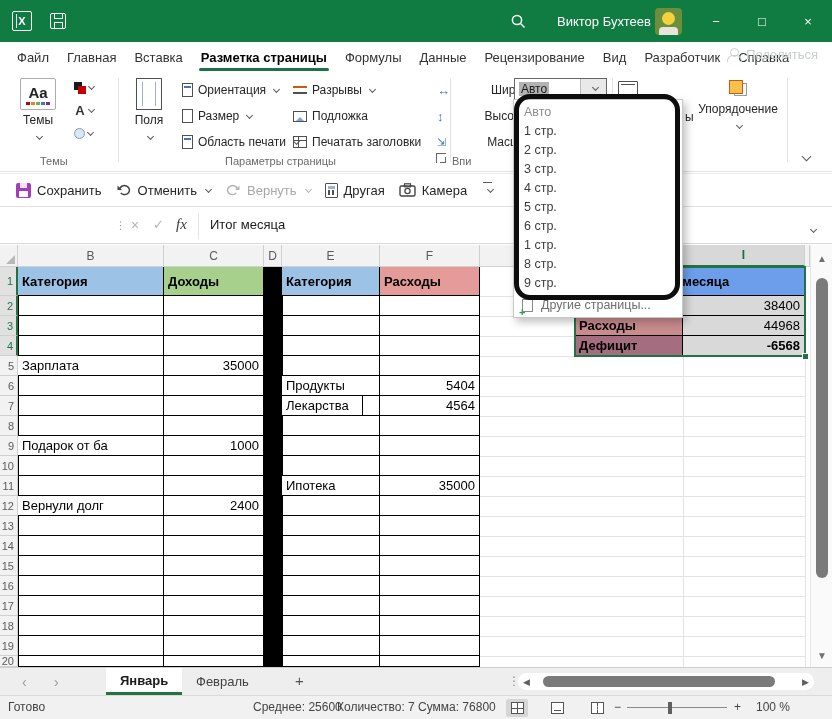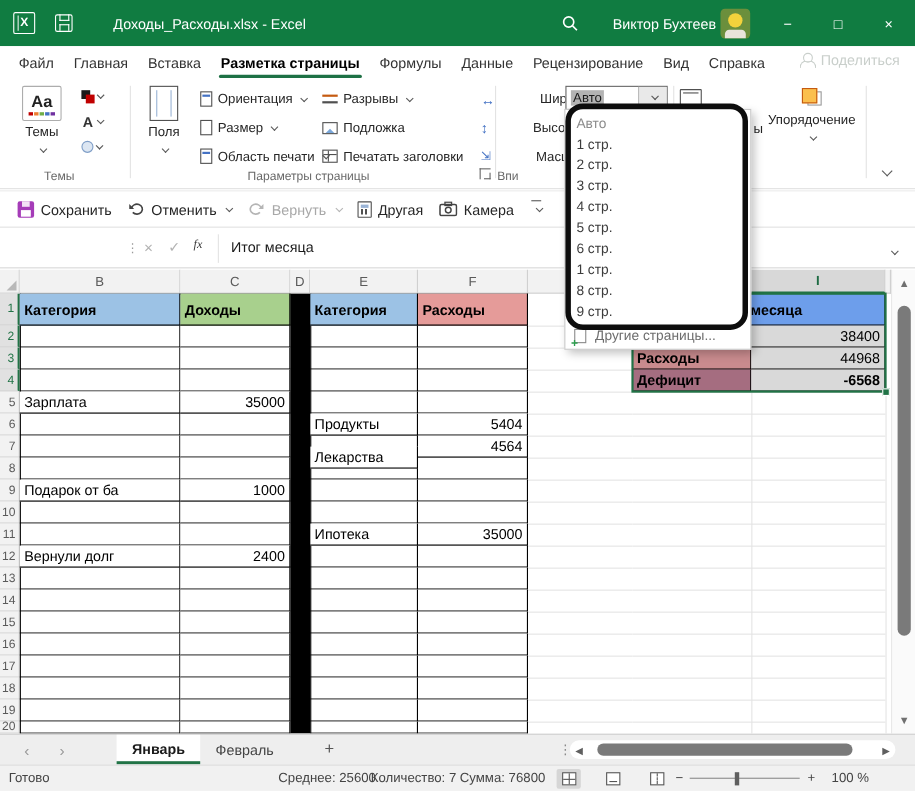--- a/index.html
+++ b/index.html
@@ -98,21 +98,21 @@
   .qat-ovf { position:relative; margin-left:4px; }
   .qat-ovf::before { content:""; position:absolute; left:-2px; top:-5px; width:9px; border-top:1.4px solid #5a5a5a; }
 
   
   #fbar { left:0; top:208px; width:832px; height:36px; background:#fff; border-bottom:1px solid #d8d8d8; }
   #namebox { position:absolute; left:7px; top:5px; width:100px; height:26px; border:1px solid #c6c4c2; border-radius:4px; display:flex; align-items:center; font-size:13px; color:#262626; padding:0 6px; }
   #namebox .chv { margin-left:auto; }
   .fb-dots { position:absolute; left:115px; top:11px; color:#9a9a9a; font-size:11px; letter-spacing:0; }
   .fb-x { position:absolute; left:131px; top:9px; color:#b3b3b3; font-size:14px; }
   .fb-ck { position:absolute; left:153px; top:9px; color:#b3b3b3; font-size:13px; }
-  .fb-fx { position:absolute; left:176px; top:8px; color:#3a3a3a; font-size:11px; font-style:italic; font-family:"Liberation Serif", serif; }
+  .fb-fx { position:absolute; left:176px; top:8px; color:#3a3a3a; font-size:15px; font-style:italic; font-family:"Liberation Serif", serif; }
   .fb-sep { position:absolute; left:198px; top:5px; height:26px; border-left:1px solid #e3e3e3; }
   #fb-content { position:absolute; left:210px; top:9px; font-size:13px; color:#1a1a1a; }
   #fb-expand { position:absolute; left:808px; top:12px; }
 
   
   #sheet { left:0; top:245px; width:832px; height:422px; background:#fff; overflow:hidden; }
   .colhdr { position:absolute; top:0; height:22px; background:#f2f2f2; border-right:1px solid #d0d0d0; border-bottom:1px solid #d0d0d0; font-size:12px; color:#5a5a5a; display:flex; align-items:center; justify-content:center; }
   .colhdr.sel { background:#d8d8d8; color:#1E6B43; border-bottom:2px solid #217346; font-weight:bold; }
   .rowhdr { position:absolute; left:0; width:18px; background:#f2f2f2; border-right:1px solid #d0d0d0; border-bottom:1px solid #d0d0d0; font-size:11px; color:#5a5a5a; display:flex; align-items:center; justify-content:flex-end; padding-right:3px; }
   .rowhdr.sel { background:#e1e1e1; color:#217346; border-right:2px solid #217346; }
@@ -176,21 +176,20 @@
 
 <div id="app">
 
   <div id="titlebar" class="abs">
     <div class="tb-item" style="left:12px">
         <span class="xl-icon">X</span>
       </div>
     <div class="tb-item" style="left:50px">
         <span class="floppy-outline"></span>
       </div>
-    <div class="tb-item" style="left:103px">Доходы_Расходы.xlsx - Excel</div>
     <div class="tb-item" style="left:510px">
       <svg width="17" height="17" viewBox="0 0 17 17">
           <circle cx="7" cy="7" r="4.6" fill="none" stroke="#fff" stroke-width="1.5"></circle>
           <line x1="10.5" y1="10.5" x2="14.5" y2="14.5" stroke="#fff" stroke-width="1.5"></line>
         </svg>
     </div>
     <div class="tb-item" style="left:557px">Виктор Бухтеев</div>
     <div class="tb-item" style="left:655px">
         <span id="avatar"></span>
       </div>
@@ -201,20 +200,21 @@
 
   <div id="tabsrow" class="abs">
       <div class="rtab">Файл</div>
       <div class="rtab">Главная</div>
       <div class="rtab">Вставка</div>
       <div class="rtab active">Разметка страницы</div>
       <div class="rtab">Формулы</div>
       <div class="rtab">Данные</div>
       <div class="rtab">Рецензирование</div>
       <div class="rtab">Вид</div>
+      <div class="rtab">Разработчик</div>
       <div class="rtab">Справка</div>
     </div>
   <div id="share">
     <span class="person-ic"></span>
     <span>Поделиться</span>
   </div>
 
   <div id="ribbon" class="abs">
     <div class="gsep" style="left:118px"></div>
     <div class="gsep" style="left:450px"></div>
@@ -527,21 +527,21 @@
         <div class="cell" style="left: 683px; top: 91px; width: 122px; height: 20px; position: absolute;"></div>
         <div class="tbl-edge" style="left: 575px; top: 22px; width: 230px; height: 89px; position: absolute;"></div>
         <div class="cell bold" style="left: 18px; top: 22px; width: 146px; height: 29px; position: absolute; background: rgb(156, 194, 229);">Категория</div>
         <div class="cell bold" style="left: 164px; top: 22px; width: 100px; height: 29px; position: absolute; background: rgb(168, 208, 141);">Доходы</div>
         <div class="cell bold" style="left: 282px; top: 22px; width: 98px; height: 29px; position: absolute; background: rgb(156, 194, 229);">Категория</div>
         <div class="cell bold" style="left: 380px; top: 22px; width: 100px; height: 29px; position: absolute; background: rgb(229, 155, 153);">Расходы</div>
         <div class="cell" style="left: 18px; top: 111px; width: 146px; height: 20px; position: absolute;">Зарплата</div>
         <div class="cell right" style="left: 164px; top: 111px; width: 100px; height: 20px; position: absolute;">35000</div>
         <div class="cell" style="left: 282px; top: 131px; width: 98px; height: 20px; position: absolute;">Продукты</div>
         <div class="cell right" style="left: 380px; top: 131px; width: 100px; height: 20px; position: absolute;">5404</div>
-        <div class="cell" style="left: 282px; top: 151px; width: 98px; height: 20px; position: absolute; margin-top: 10px;">Лекарства</div>
+        <div class="cell" style="left: 282px; top: 151px; width: 81px; height: 20px; position: absolute;">Лекарства</div>
         <div class="cell right" style="left: 380px; top: 151px; width: 100px; height: 20px; position: absolute;">4564</div>
         <div class="cell" style="left: 18px; top: 191px; width: 146px; height: 20px; position: absolute;">Подарок от ба</div>
         <div class="cell right" style="left: 164px; top: 191px; width: 100px; height: 20px; position: absolute;">1000</div>
         <div class="cell" style="left: 282px; top: 231px; width: 98px; height: 20px; position: absolute;">Ипотека</div>
         <div class="cell right" style="left: 380px; top: 231px; width: 100px; height: 20px; position: absolute;">35000</div>
         <div class="cell" style="left: 18px; top: 251px; width: 146px; height: 20px; position: absolute;">Вернули долг</div>
         <div class="cell right" style="left: 164px; top: 251px; width: 100px; height: 20px; position: absolute;">2400</div>
         <div class="cell bold" style="left: 575px; top: 22px; width: 230px; height: 29px; position: absolute; background: rgb(109, 158, 235); justify-content: center;">Итог месяца</div>
         <div class="cell" style="left: 575px; top: 51px; width: 108px; height: 20px; position: absolute; background: rgb(168, 208, 141);"></div>
         <div class="cell right" style="left: 683px; top: 51px; width: 122px; height: 20px; position: absolute; background: rgb(217, 217, 217);">38400</div>

